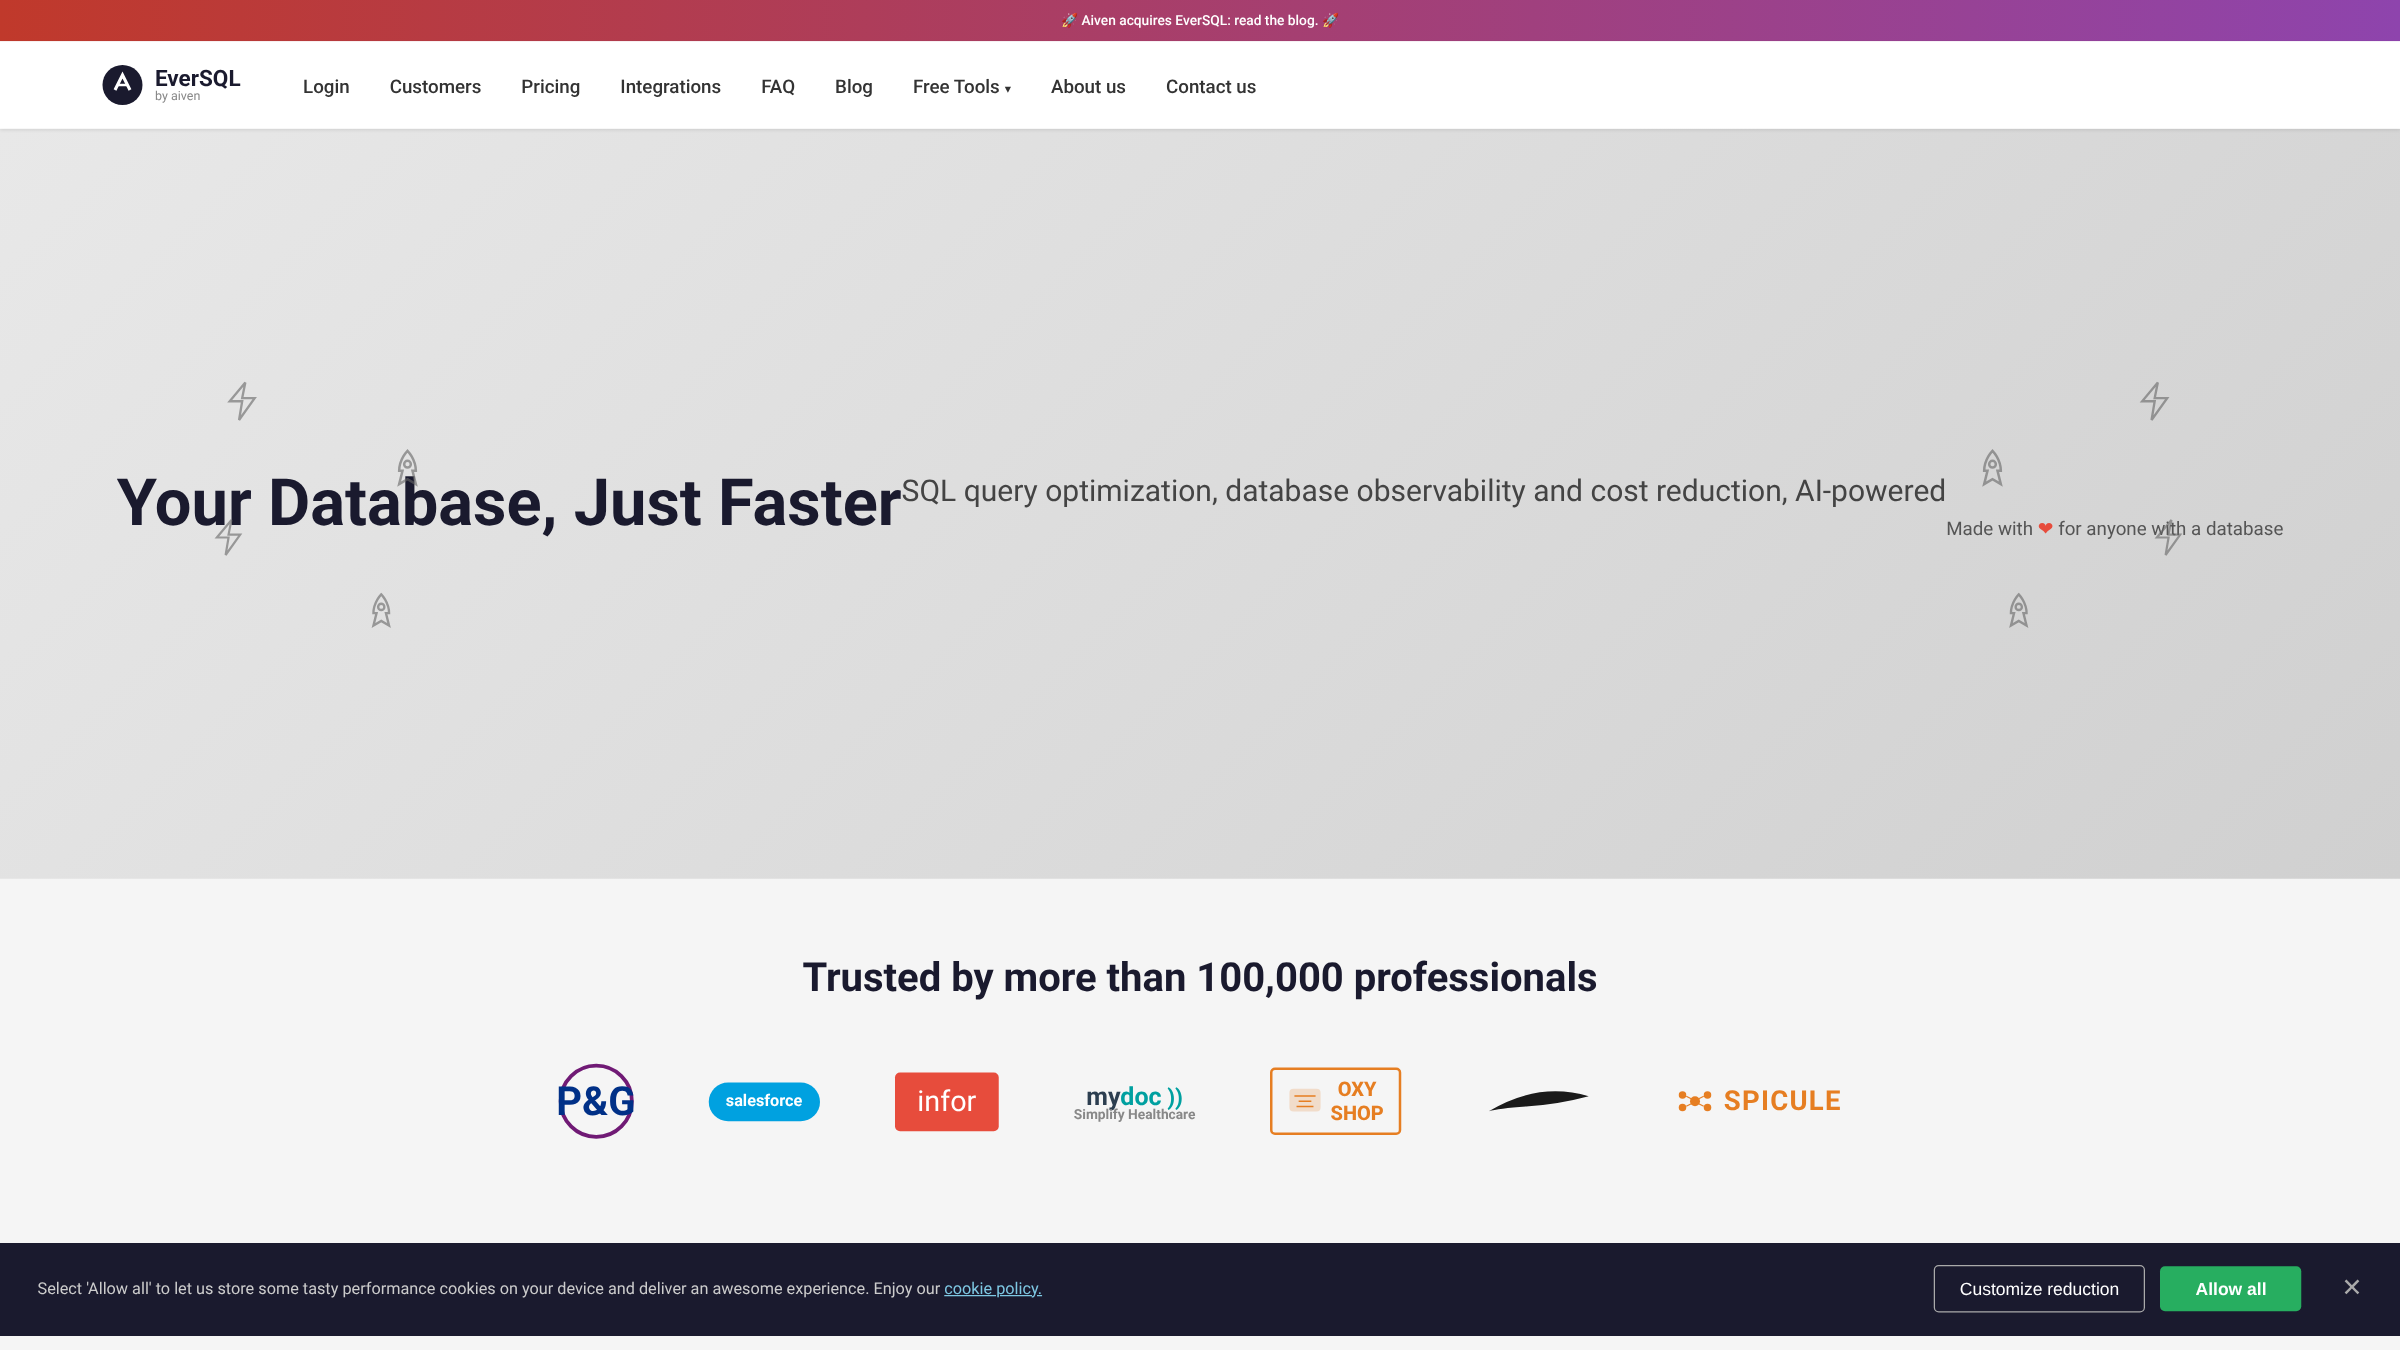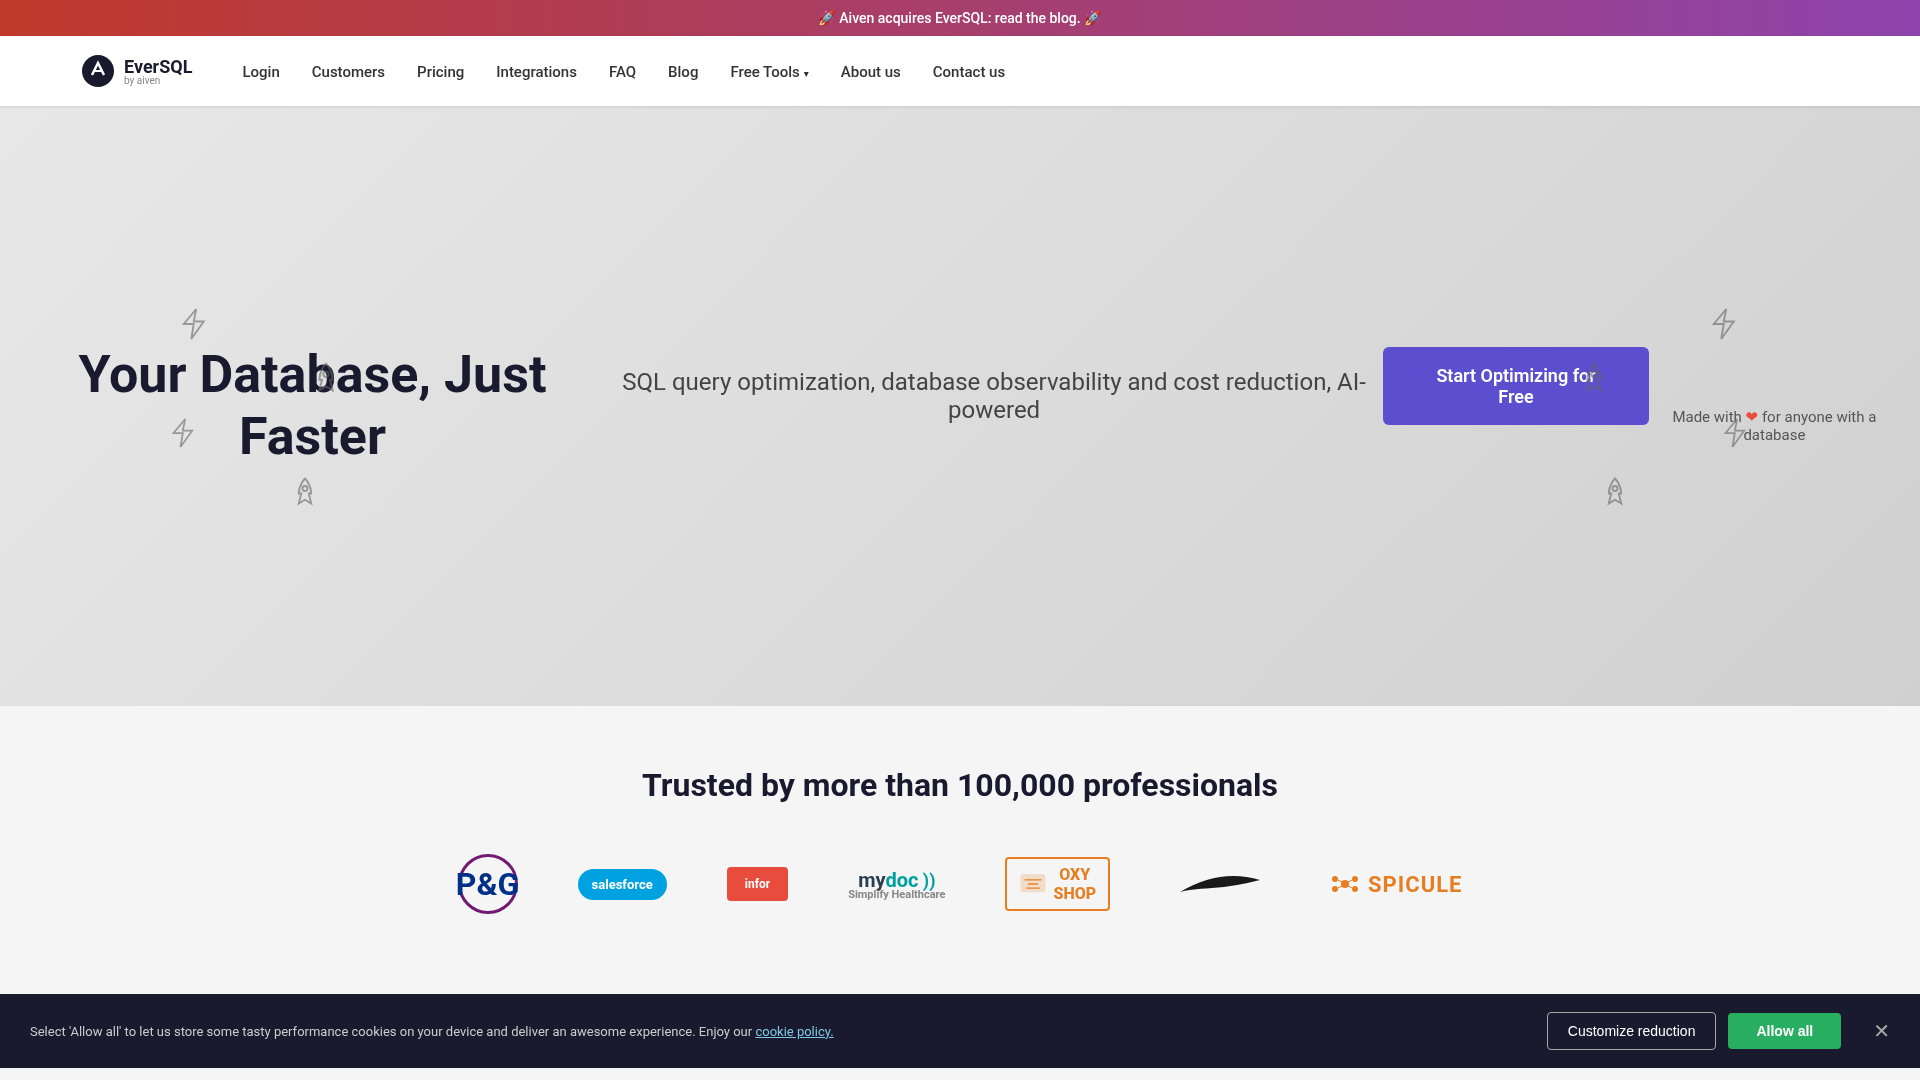--- a/index.html
+++ b/index.html
@@ -4,21 +4,21 @@
   <style>
     * { margin: 0; padding: 0; box-sizing: border-box; }
     body { font-family: -apple-system, BlinkMacSystemFont, 'Segoe UI', Roboto, sans-serif; background: #f5f5f5; overflow-x: hidden; }
 
     
     .top-banner {
       background: linear-gradient(90deg, #c0392b, #8e44ad);
       color: white;
       text-align: center;
       padding: 10px 20px;
-      font-size: 14px;
+      font-size: 11px;
       font-weight: 500;
     }
 
     
     .navbar {
       background: white;
       display: flex;
       align-items: center;
       padding: 0 80px;
       height: 70px;
@@ -175,22 +175,22 @@
       font-size: 13px;
       font-weight: 700;
       padding: 8px 14px;
       border-radius: 20px;
     }
 
     
     .infor-logo {
       background: #e74c3c;
       color: white;
-      font-size: 12px;
-      font-weight: 700;
+      font-size: 23px;
+      font-weight: 400;
       padding: 10px 18px;
       border-radius: 4px;
     }
 
     
     .mydoc-logo {
       color: #2c3e50;
       font-size: 20px;
       font-weight: 700;
     }
@@ -317,21 +317,20 @@
   <svg class="deco-icon deco-7 deco-svg" width="28" height="34" viewBox="0 0 24 28">
       <path d="M13 2L3 14h8l-2 12 10-14h-8z" fill="none" stroke="#666" stroke-width="1.5"></path>
     </svg>
   <svg class="deco-icon deco-8 deco-svg" width="30" height="30" viewBox="0 0 24 24">
       <path d="M12 2C12 2 7 7 7 14H9L7 22l5-3 5 3-2-8h2C17 7 12 2 12 2z" fill="none" stroke="#666" stroke-width="1.5"></path>
       <circle cx="12" cy="10" r="2" fill="none" stroke="#666" stroke-width="1.5"></circle>
     </svg>
 
   <h1 class="hero-title">Your Database, Just Faster</h1>
   <p class="hero-subtitle">SQL query optimization, database observability and cost reduction, AI-powered</p>
-  <a class="hero-cta" href="#">Start Optimizing for Free</a>
   <p class="hero-tagline">
     <span>Made with</span>
     <span class="heart"> ❤ </span>
     <span>for anyone with a database</span>
   </p>
 </section>
 
 <section class="trusted-section">
   <h2 class="trusted-title">Trusted by more than 100,000 professionals</h2>
   <div class="trusted-logos">

